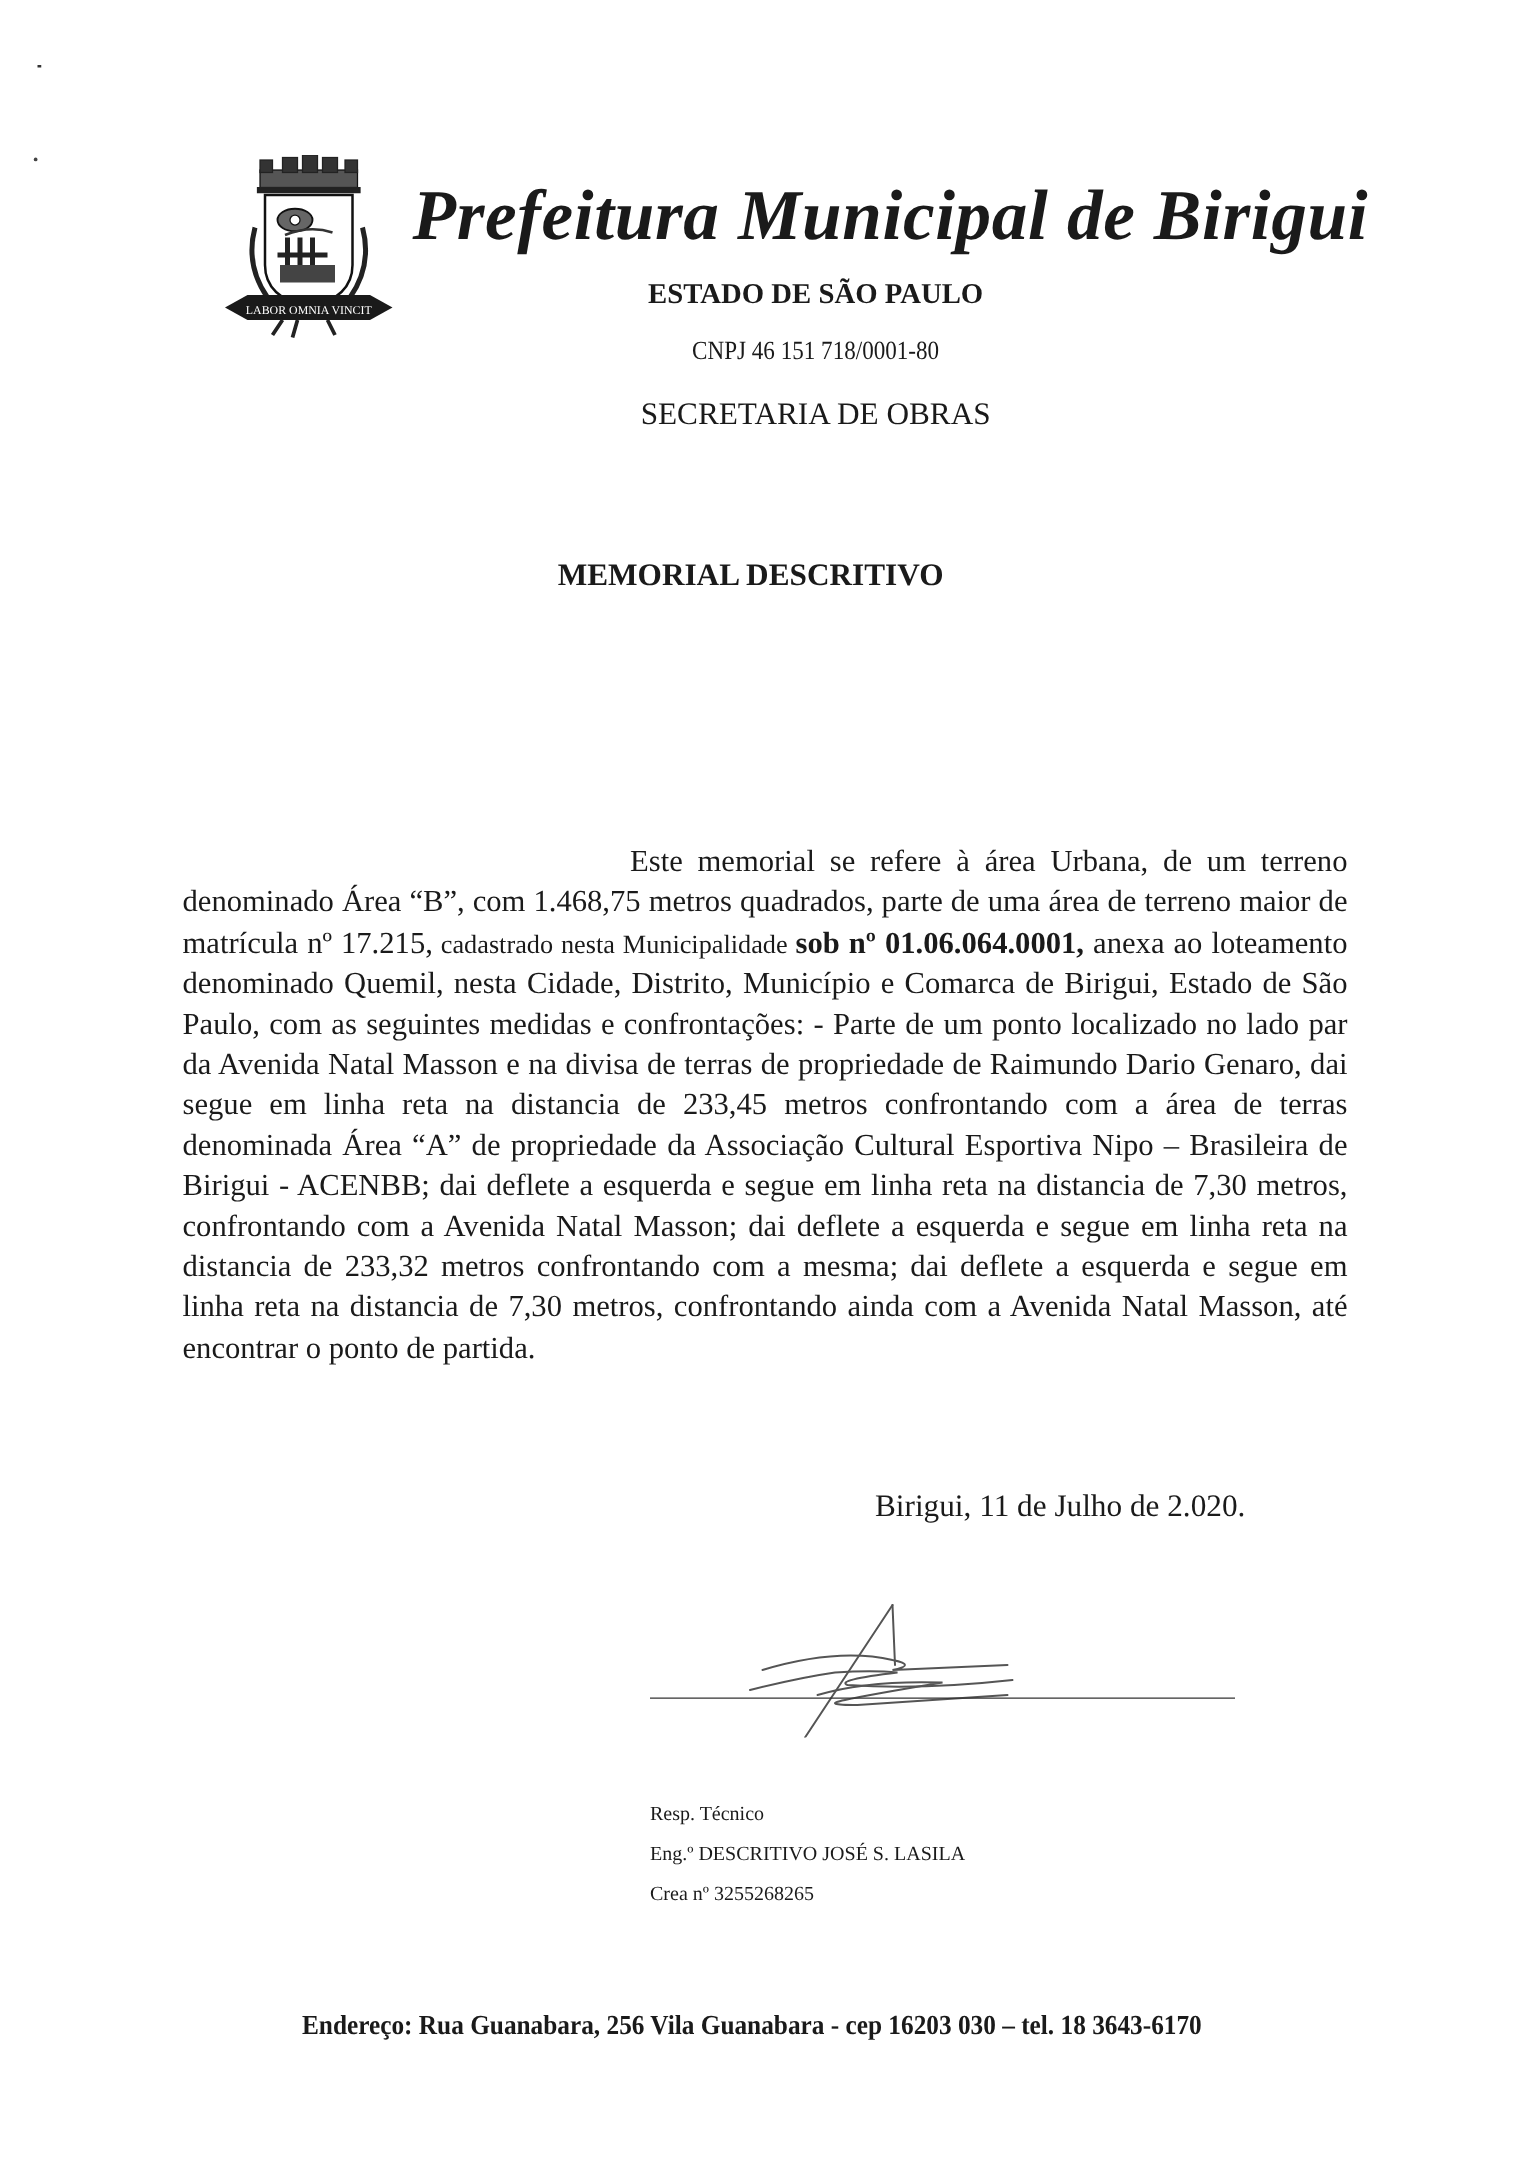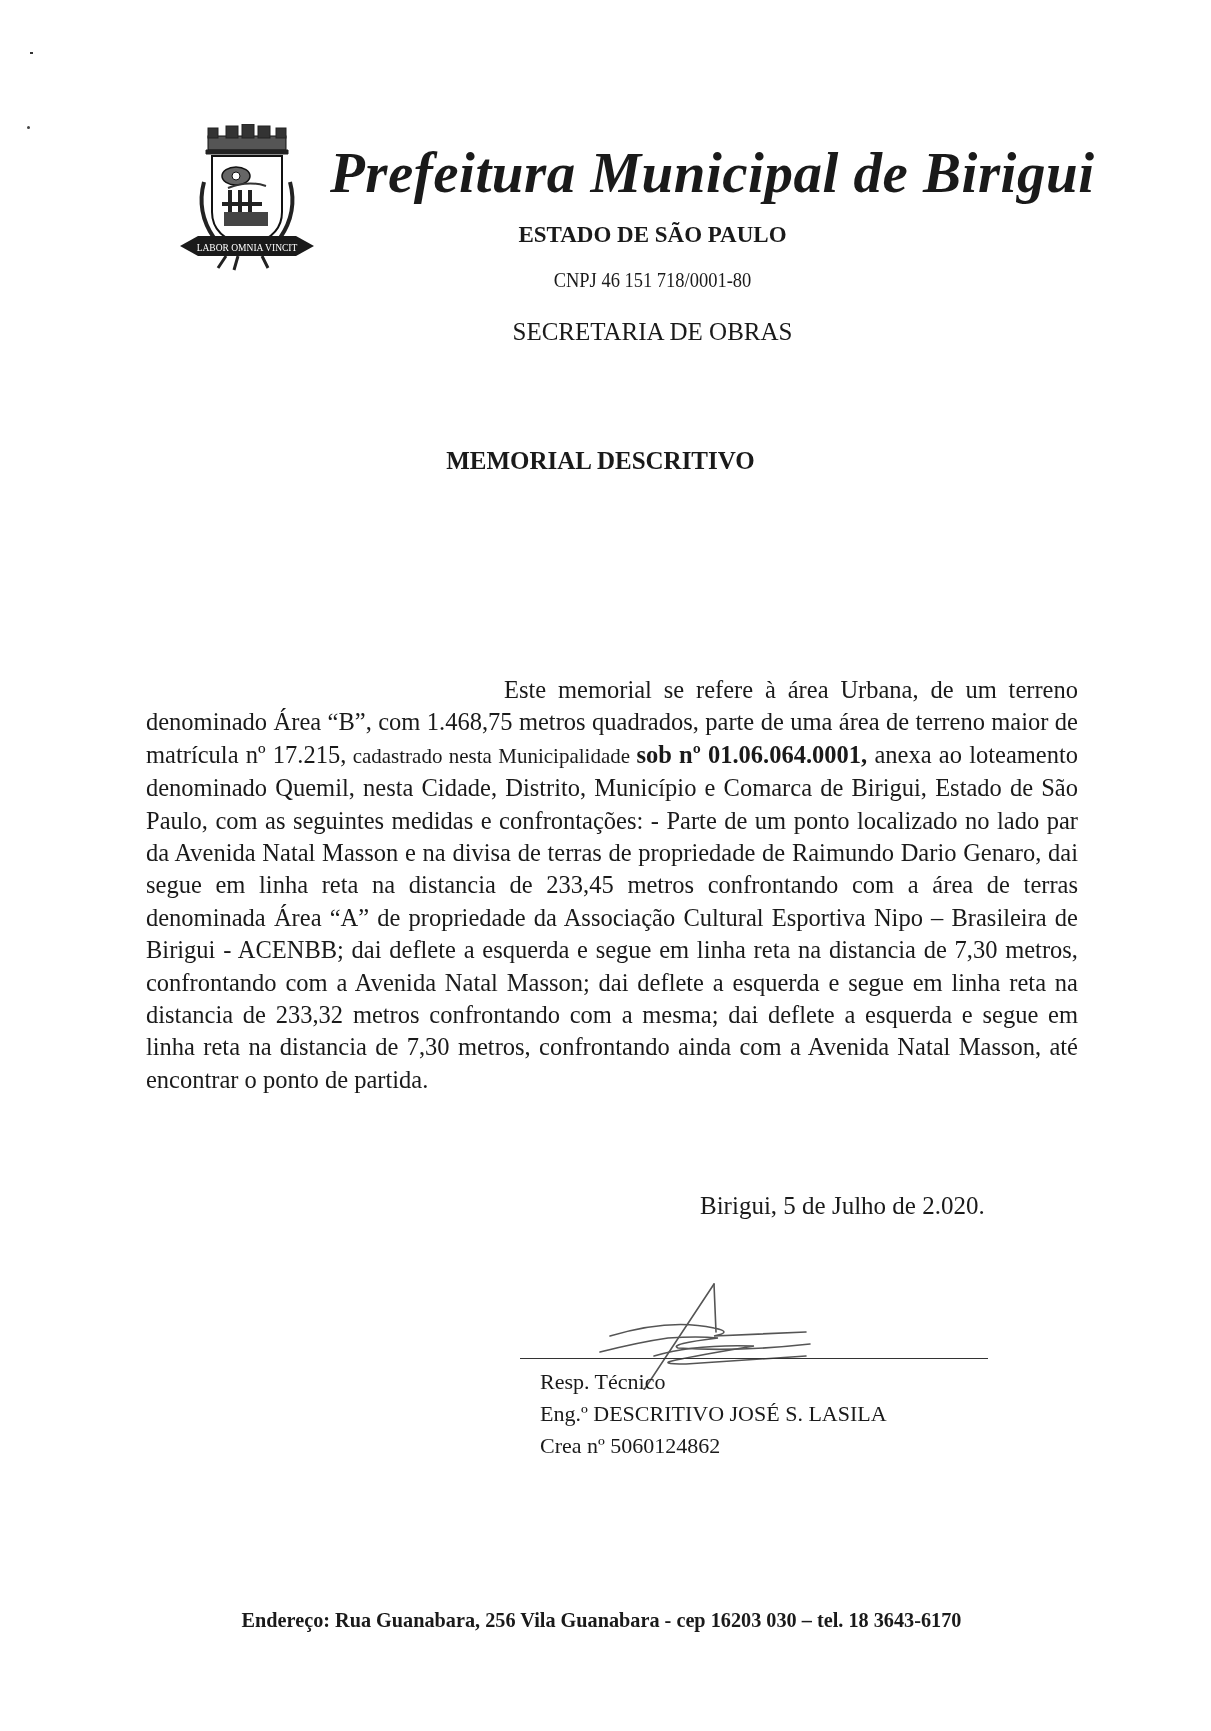--- a/index.html
+++ b/index.html
@@ -12,21 +12,21 @@
     .state { left: 0; width: 1211px; top: 222px; text-align: center; font-size: 23px; font-weight: bold; transform: translateX(47px); }
     .cnpj { left: 0; width: 1211px; top: 268px; text-align: center; font-size: 21px; transform: translateX(47px) scaleX(0.88); }
     .secretaria { left: 0; width: 1211px; top: 318px; text-align: center; font-size: 25px; transform: translateX(47px); }
     .doc-title { left: 0; width: 1211px; top: 447px; text-align: center; font-size: 25px; font-weight: bold; transform: translateX(-5px); }
     .body-text { left: 146px; top: 628px; width: 932px; font-size: 24.5px; line-height: 32.4px; text-align: justify; text-indent: 358px; margin-top: 46px; }
     .body-text .tight { font-size: 21px; }
     .body-text b { font-weight: bold; }
     .date { left: 700px; top: 1192px; font-size: 25px; white-space: nowrap; }
     .signature { left: 570px; top: 1280px; width: 300px; height: 110px; }
     .sig-line { left: 520px; top: 1358px; width: 468px; height: 1px; background: #333; }
-    .resp { left: 520px; top: 1366px; font-size: 22px; line-height: 32px; white-space: nowrap; margin-left: 20px; }
+    .resp { left: 520px; top: 1436px; font-size: 16px; line-height: 32px; white-space: nowrap; }
     .footer { left: 0; width: 1211px; top: 1607px; text-align: center; font-size: 22px; font-weight: bold; transform: translateX(-4px) scaleX(0.92); white-space: nowrap; }
   </style>
 </head>
 <body>
 
 <div class="abs specks"></div>
 <div class="abs speck2"></div>
 
 <svg class="abs crest" viewBox="0 0 138 150">
   <g fill="#222" stroke="#222">
@@ -62,31 +62,31 @@
 
 <div class="abs org-title">Prefeitura Municipal de Birigui</div>
 <div class="abs state">ESTADO DE SÃO PAULO</div>
 <div class="abs cnpj">CNPJ 46 151 718/0001-80</div>
 <div class="abs secretaria">SECRETARIA DE OBRAS</div>
 
 <div class="abs doc-title">MEMORIAL DESCRITIVO</div>
 
 <div class="abs body-text"><span>Este memorial se refere à área Urbana, de um terreno denominado Área “B”, com 1.468,75 metros quadrados, parte de uma área de terreno maior de matrícula nº 17.215,</span><span class="tight"> cadastrado nesta Municipalidade </span><b>sob nº 01.06.064.0001,</b><span> anexa ao loteamento denominado Quemil, nesta Cidade, Distrito, Município e Comarca de Birigui, Estado de São Paulo, com as seguintes medidas e confrontações: - Parte de um ponto localizado no lado par da Avenida Natal Masson e na divisa de terras de propriedade de Raimundo Dario Genaro, dai segue em linha reta na distancia de 233,45 metros confrontando com a área de terras denominada Área “A” de propriedade da Associação Cultural Esportiva Nipo – Brasileira de Birigui - ACENBB; dai deflete a esquerda e segue em linha reta na distancia de 7,30 metros, confrontando com a Avenida Natal Masson; dai deflete a esquerda e segue em linha reta na distancia de 233,32 metros confrontando com a mesma; dai deflete a esquerda e segue em linha reta na distancia de 7,30 metros, confrontando ainda com a Avenida Natal Masson, até encontrar o ponto de partida.</span></div>
 
-<div class="abs date">Birigui, 5 de Julho de 2.020.</div>
+<div class="abs date">Birigui, 11 de Julho de 2.020.</div>
 
 <svg class="abs signature" viewBox="0 0 300 110">
   <g fill="none" stroke="#555" stroke-width="1.6" stroke-linecap="round">
     <path d="M144 4 L146 52"></path>
     <path d="M144 4 L74 110"></path>
     <path d="M40 56 q60 -18 104 -8 q20 4 0 8 L236 52"></path>
     <path d="M30 72 q40 -10 68 -14 q30 -2 50 0 q-50 6 -40 10 q60 4 132 -4"></path>
     <path d="M84 76 q40 -12 100 -10 q-60 10 -78 14 q-20 4 10 4 l120 -8"></path>
   </g>
 </svg>
 <div class="abs sig-line"></div>
 <div class="abs resp">
   <div>Resp. Técnico</div>
   <div>Eng.º DESCRITIVO JOSÉ S. LASILA</div>
-  <div>Crea  nº 5060124862</div>
+  <div>Crea  nº 3255268265</div>
 </div>
 
 <div class="abs footer">Endereço: Rua Guanabara, 256  Vila Guanabara  -  cep 16203 030  –  tel. 18 3643-6170</div>
 
 </body></html>

